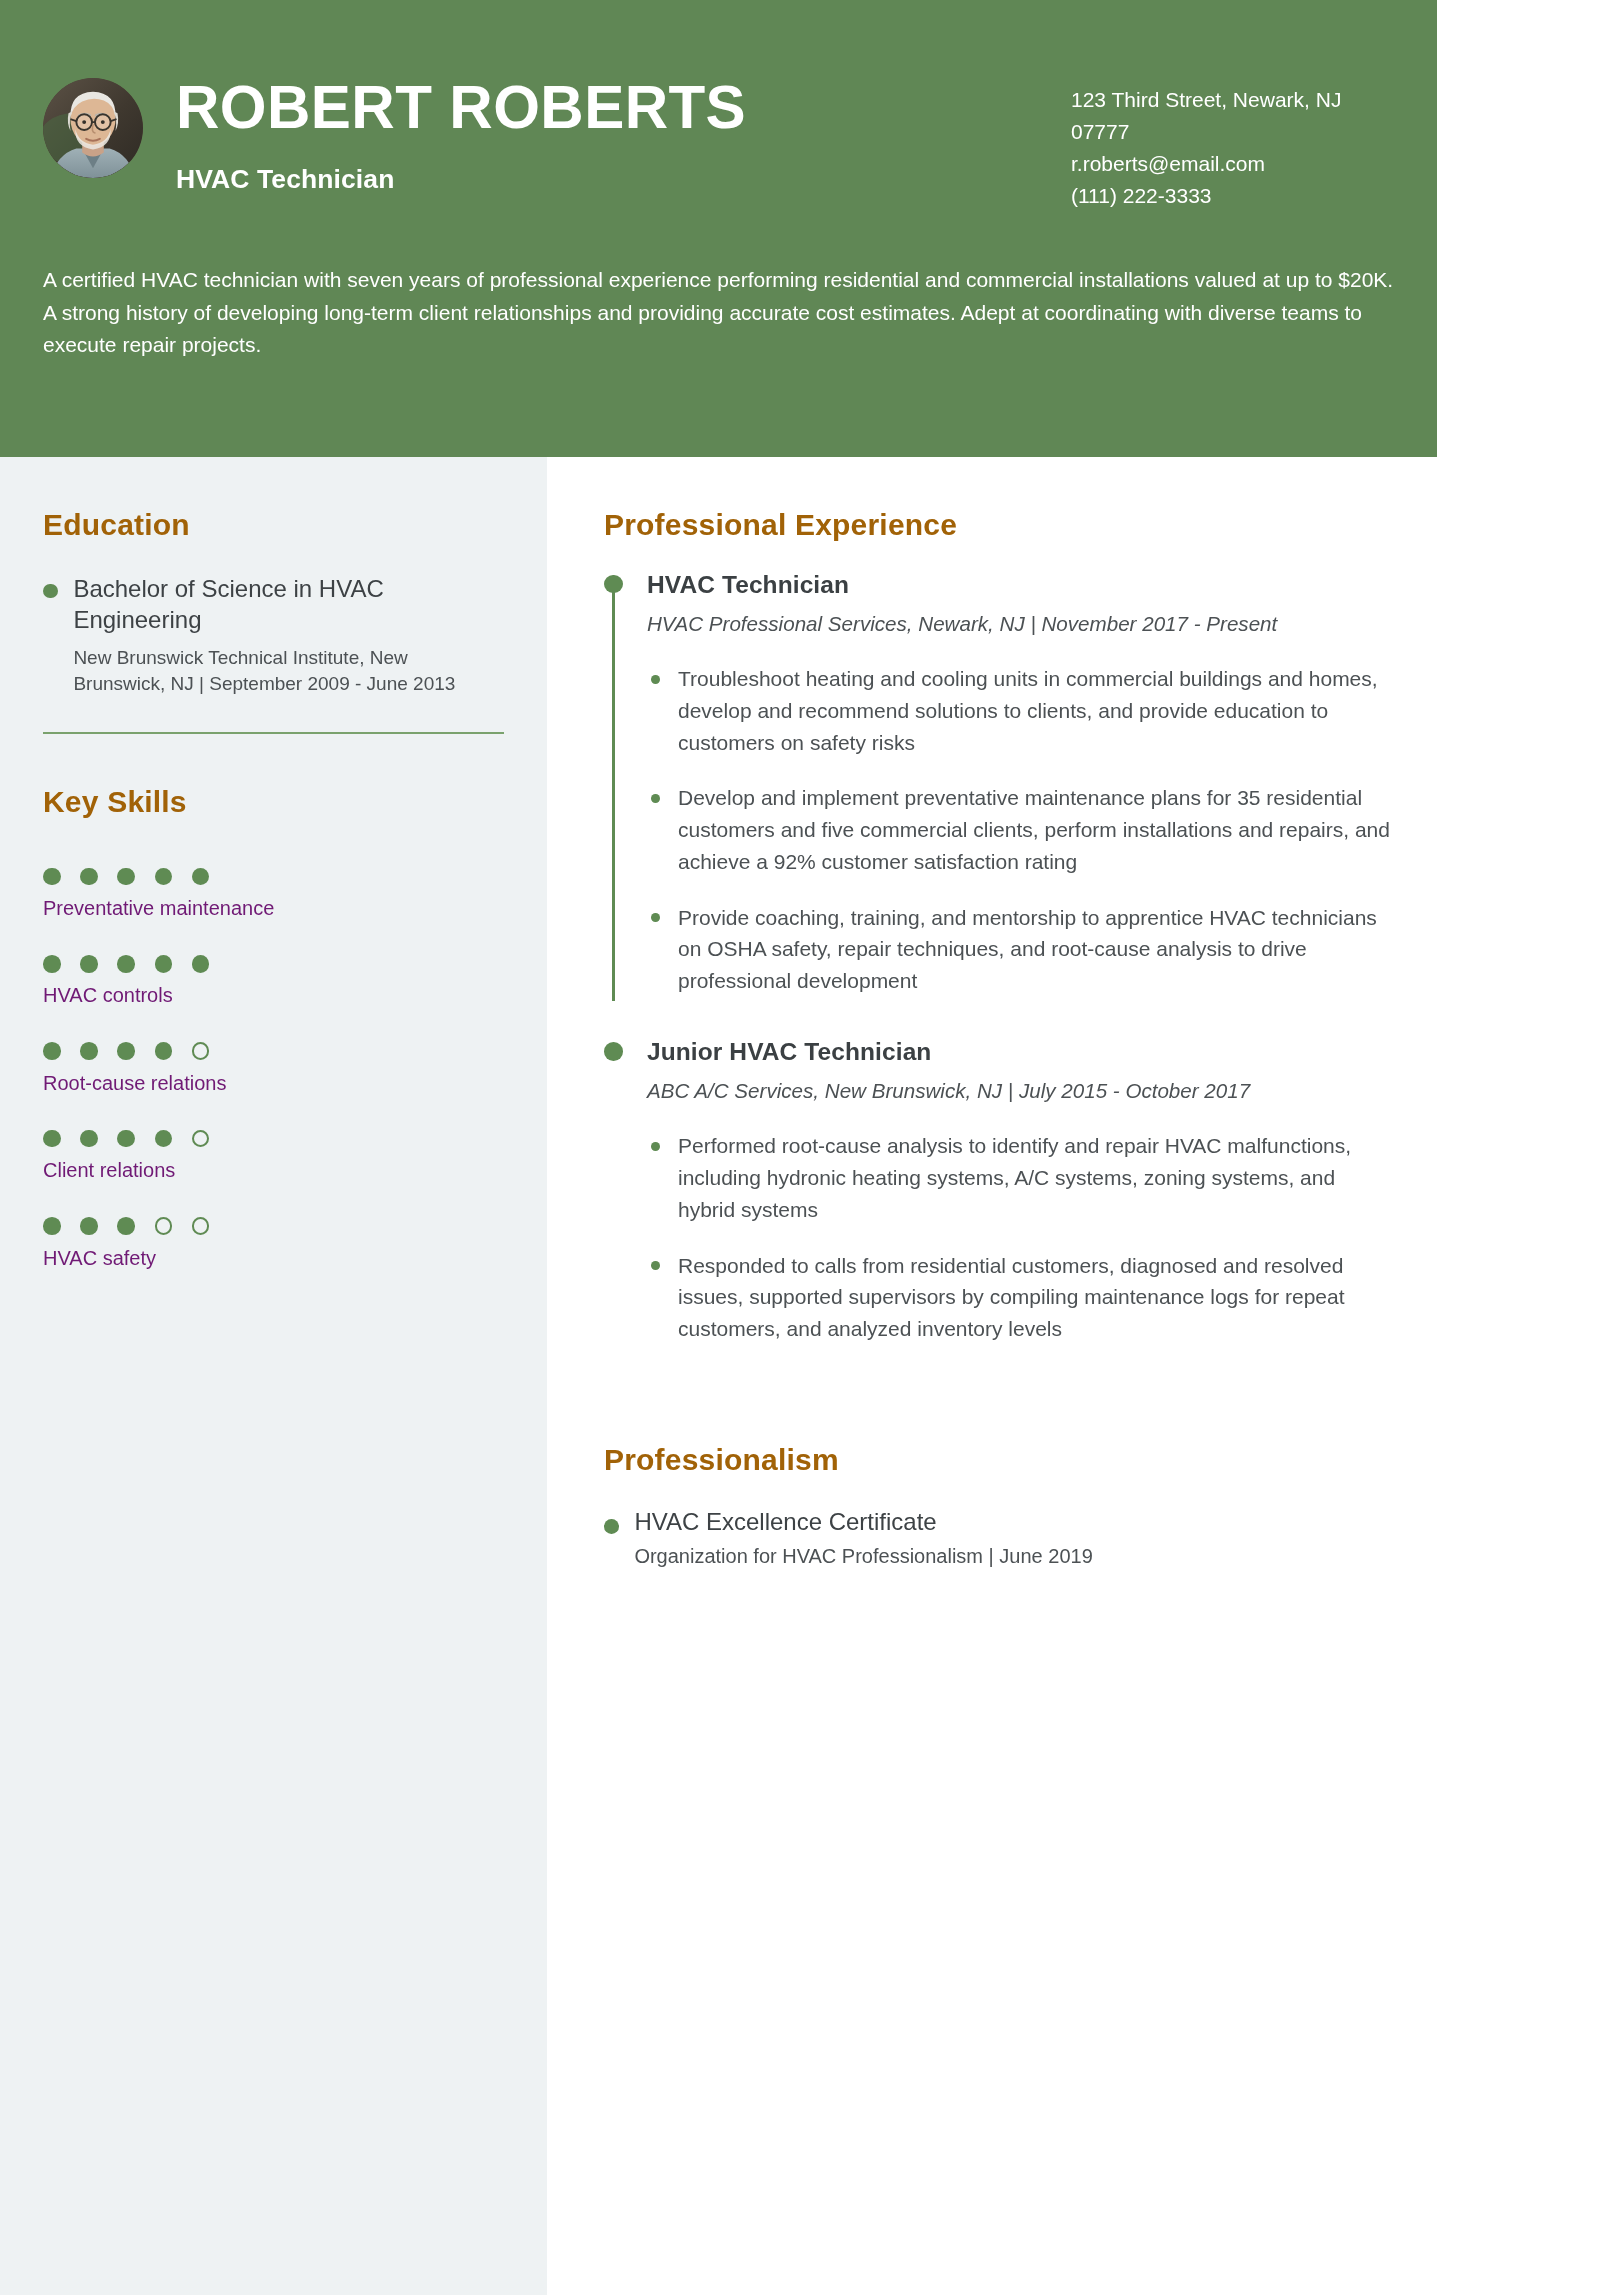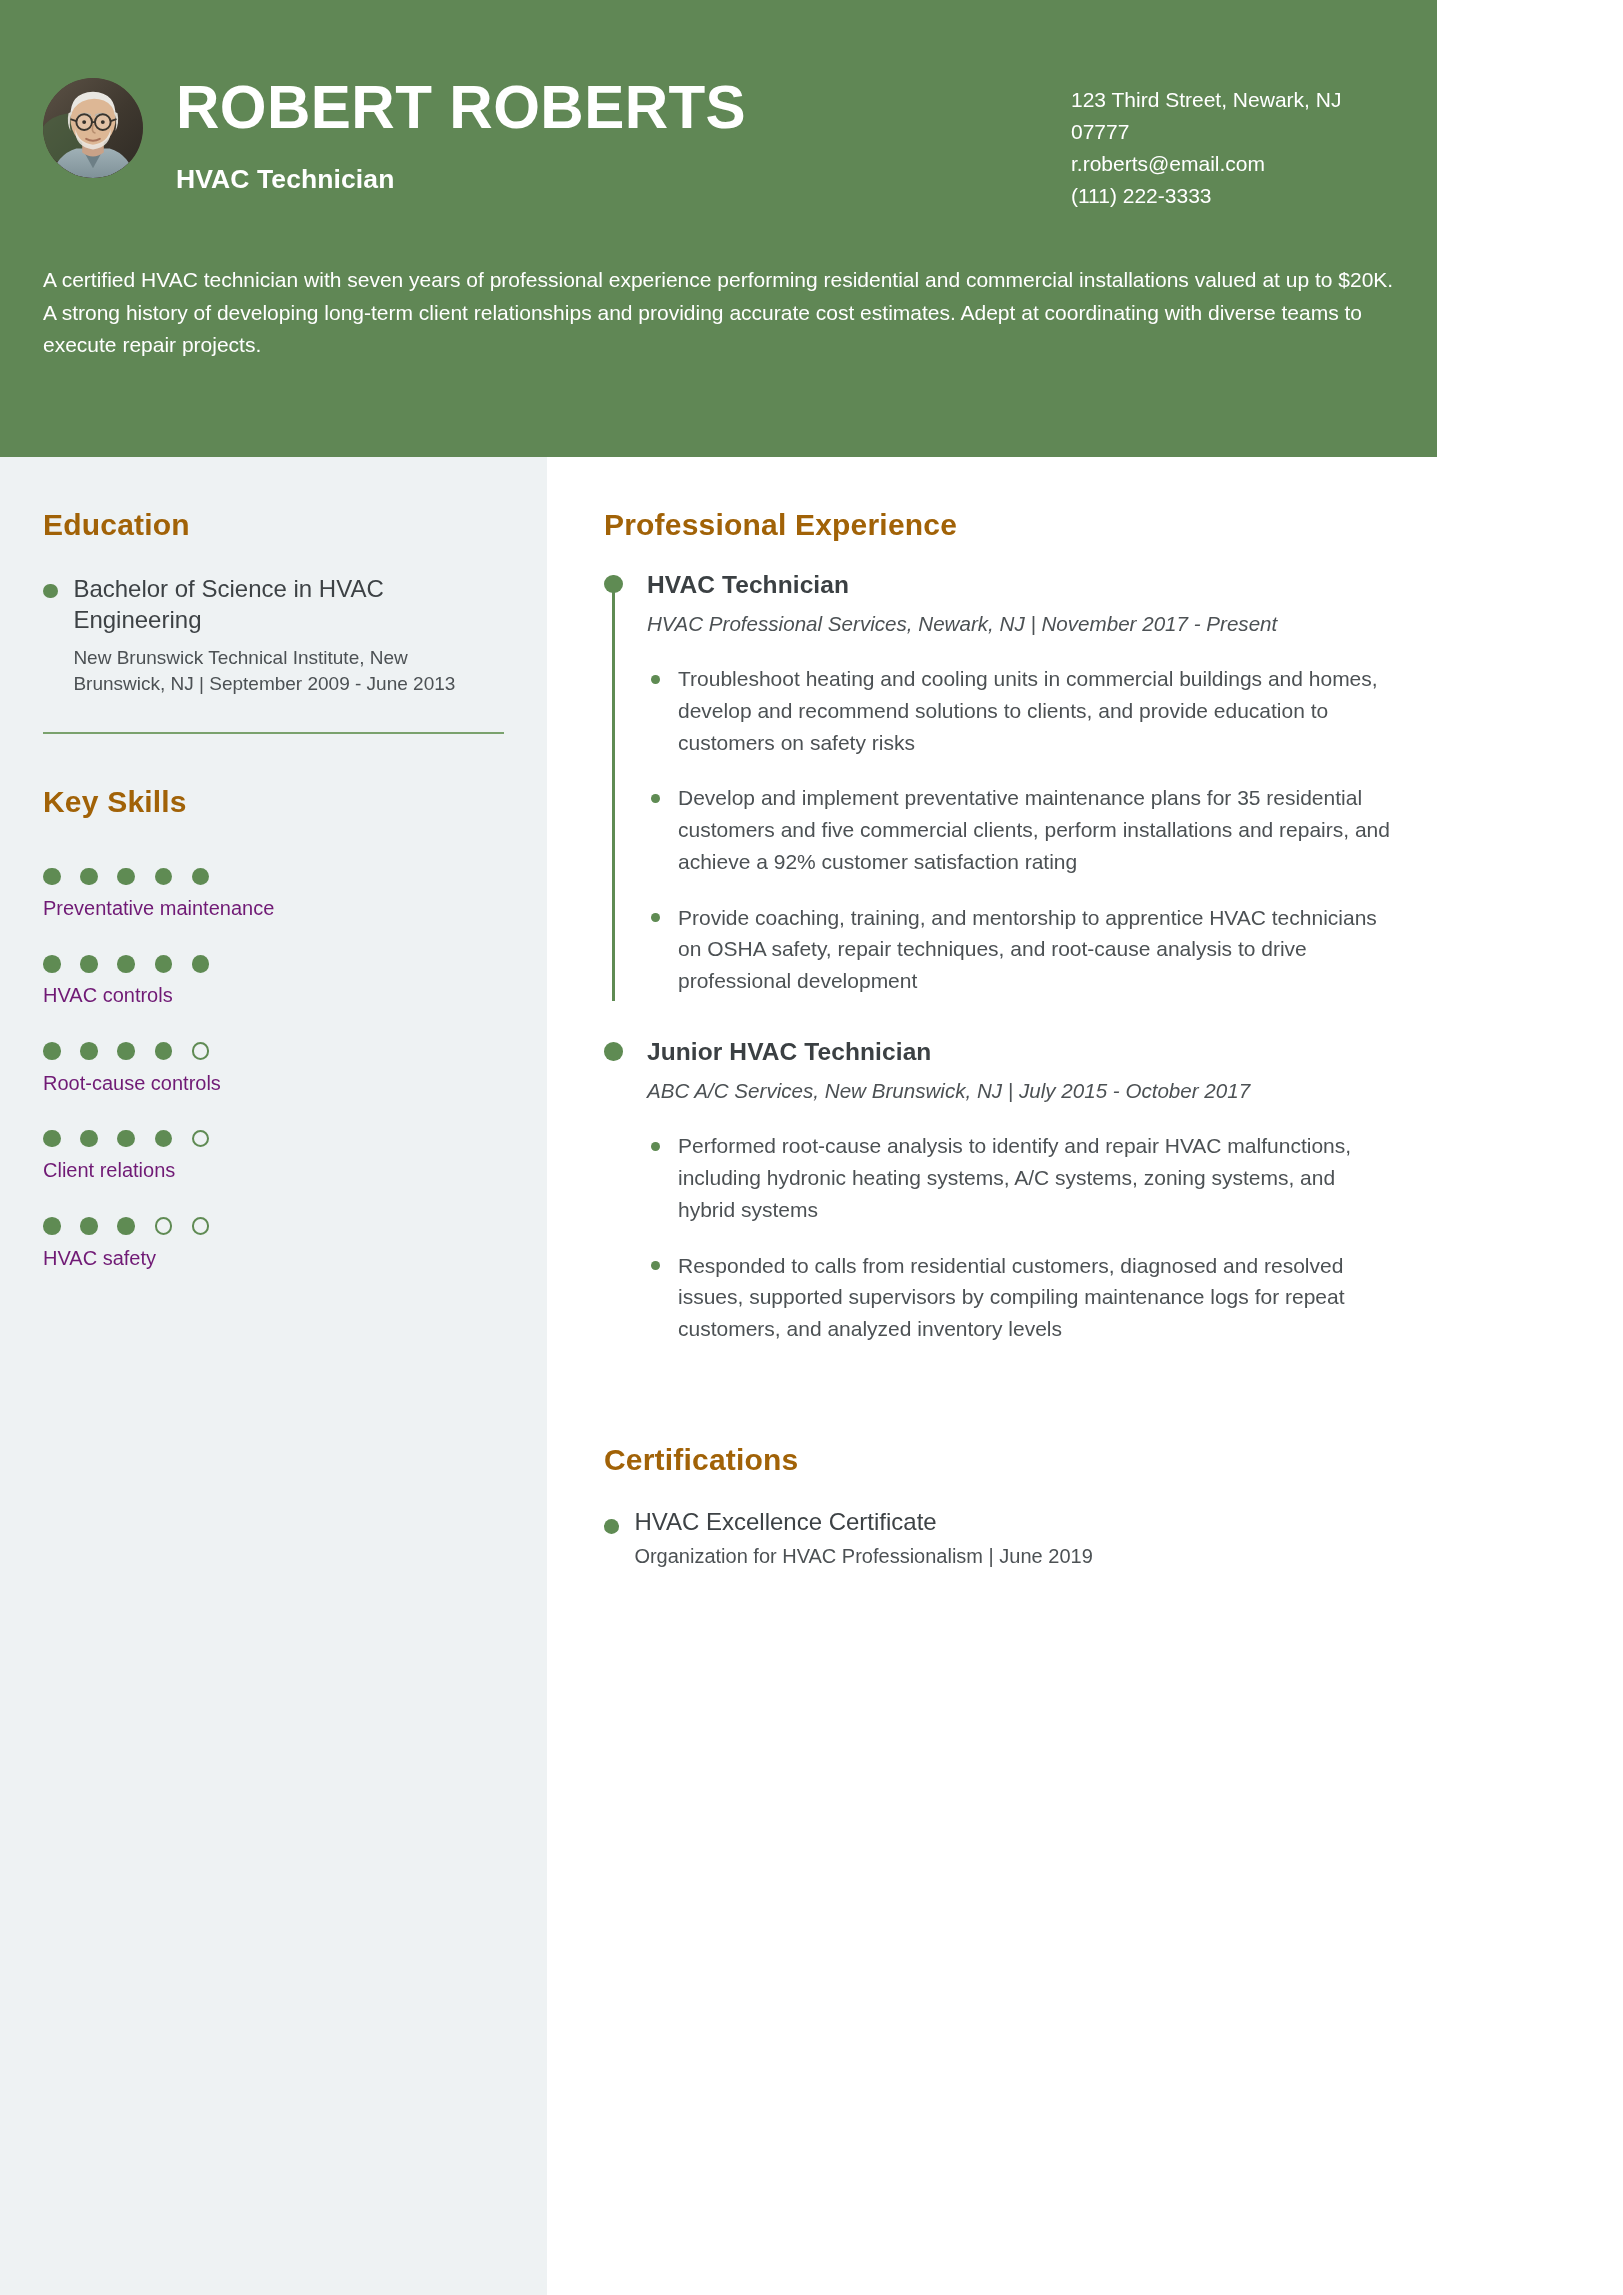--- a/index.html
+++ b/index.html
@@ -386,21 +386,21 @@
         </div>
 
         <div class="skill">
           <div class="dots">
             <span class="dot on"></span>
             <span class="dot on"></span>
             <span class="dot on"></span>
             <span class="dot on"></span>
             <span class="dot off"></span>
           </div>
-          <div class="skill-label">Root-cause controls</div>
+          <div class="skill-label">Root-cause relations</div>
         </div>
 
         <div class="skill">
           <div class="dots">
             <span class="dot on"></span>
             <span class="dot on"></span>
             <span class="dot on"></span>
             <span class="dot on"></span>
             <span class="dot off"></span>
           </div>
@@ -447,21 +447,21 @@
           <ul class="exp-bullets">
             <li>Performed root-cause analysis to identify and repair HVAC malfunctions, including hydronic heating systems, A/C systems, zoning systems, and hybrid systems</li>
             <li>Responded to calls from residential customers, diagnosed and resolved issues, supported supervisors by compiling maintenance logs for repeat customers, and analyzed inventory levels</li>
           </ul>
         </div>
 
       </div>
 
       <div class="exp-spacer"></div>
 
-      <h2 class="sec-head">Certifications</h2>
+      <h2 class="sec-head">Professionalism</h2>
 
       <div>
         <div class="cert-item">
           <span class="cert-bullet"></span>
           <div>
             <p class="cert-title">HVAC Excellence Certificate</p>
             <p class="cert-meta">Organization for HVAC Professionalism | June 2019</p>
           </div>
         </div>
       </div>

